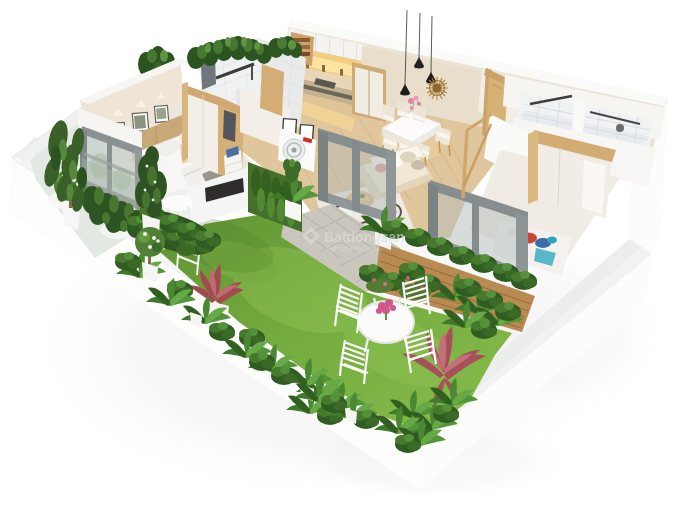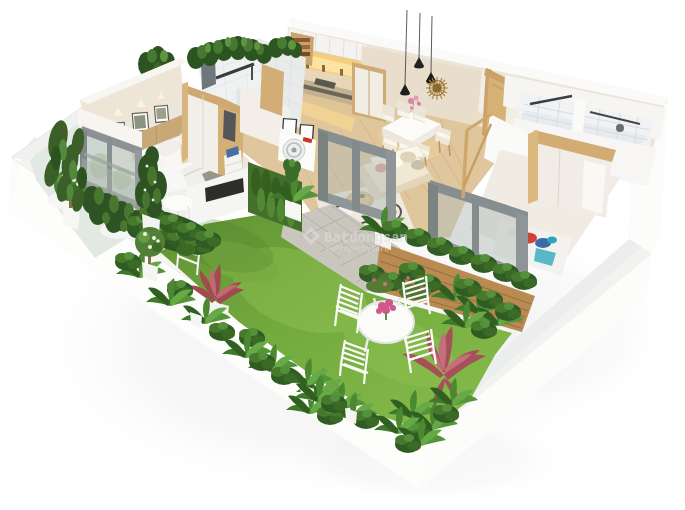--- a/index.html
+++ b/index.html
@@ -1,16 +1,16 @@
 <!DOCTYPE html>
 <html><head>
 <meta charset="utf-8">
 <style>
   html,body{margin:0;padding:0;background:#ffffff;font-family:"Liberation Sans",sans-serif;}
-  #stage{position:relative;width:685px;height:510px;overflow:hidden;background:#ffffff;font-family:Liberation Mono, monospace;}
+  #stage{position:relative;width:685px;height:510px;overflow:hidden;background:#ffffff;}
   svg{display:block;}
 </style>
 </head>
 <body>
 <div id="stage">
 <svg width="685" height="510" viewBox="0 0 685 510" xmlns="http://www.w3.org/2000/svg">
 <defs>
   <linearGradient id="grassG" x1="0" y1="0" x2="1" y2="1">
     <stop offset="0" stop-color="#5f9333"></stop>
     <stop offset="0.45" stop-color="#74ab3e"></stop>

